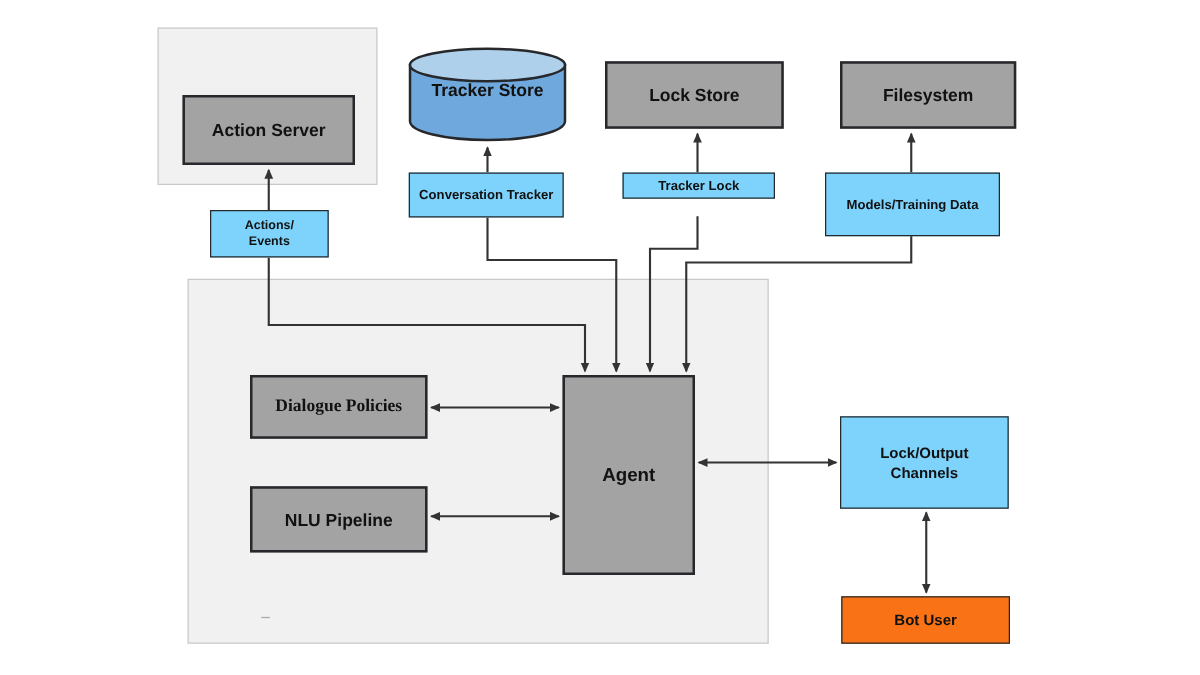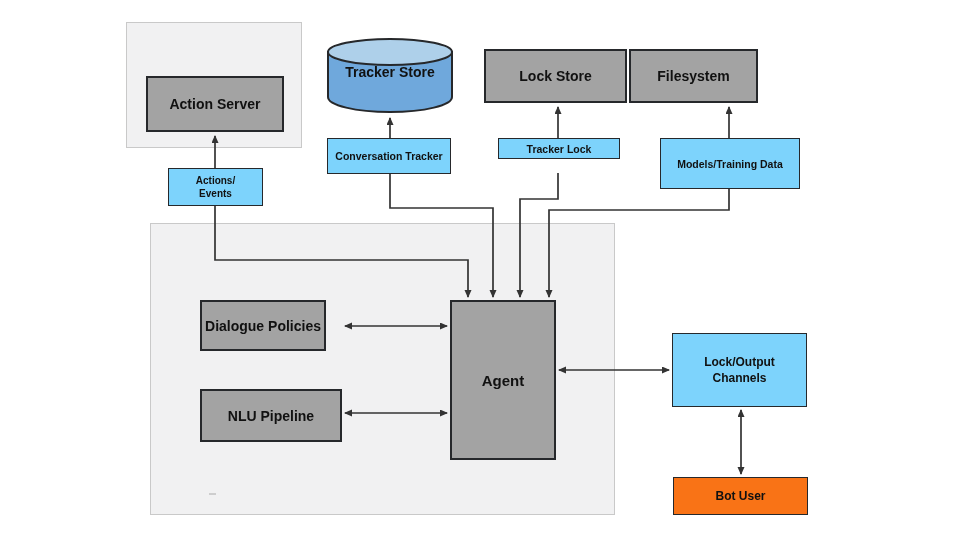--- a/index.html
+++ b/index.html
@@ -29,30 +29,30 @@
     display: flex; align-items: center; justify-content: center;
     text-align: center;
     font-weight: bold; color: #111;
     background: #7dd3fc;
     border: 1.5px solid #26282b;
     font-size: 10.5px;
   }
 
   #action-server   { left: 146px; top: 76px;  width: 138px; height: 56px; }
   #lock-store      { left: 484px; top: 49px;  width: 143px; height: 54px; }
-  #filesystem      { left: 629px; top: 49px;  width: 129px; height: 54px; }
+  #filesystem      { left: 672px; top: 49px;  width: 141px; height: 54px; }
 
   #conversation-tracker { left: 327px; top: 138px; width: 124px; height: 36px; }
   #tracker-lock         { left: 498px; top: 138px; width: 122px; height: 21px; }
   #models-training      { left: 660px; top: 138px; width: 140px; height: 51px; }
 
   #actions-events  { left: 168px; top: 168px; width: 95px; height: 38px;
                      font-size: 10px; line-height: 1.3; flex-direction: column; }
 
-  #dialogue-policies { left: 200px; top: 300px; width: 126px; height: 51px; }
+  #dialogue-policies { left: 200px; top: 300px; width: 142px; height: 51px; font-family: Liberation Serif, serif; }
   #nlu-pipeline      { left: 200px; top: 389px; width: 142px; height: 53px; }
   #agent             { left: 450px; top: 300px; width: 106px; height: 160px; font-size: 15px; }
 
   #io-channels { left: 672px; top: 333px; width: 135px; height: 74px;
                  font-size: 12px; line-height: 1.35; flex-direction: column;
                  border-width: 1.5px; }
   #bot-user    { left: 673px; top: 477px; width: 135px; height: 38px;
                  font-size: 12px; background: #f97316; border-width: 1.5px; }
 
   

